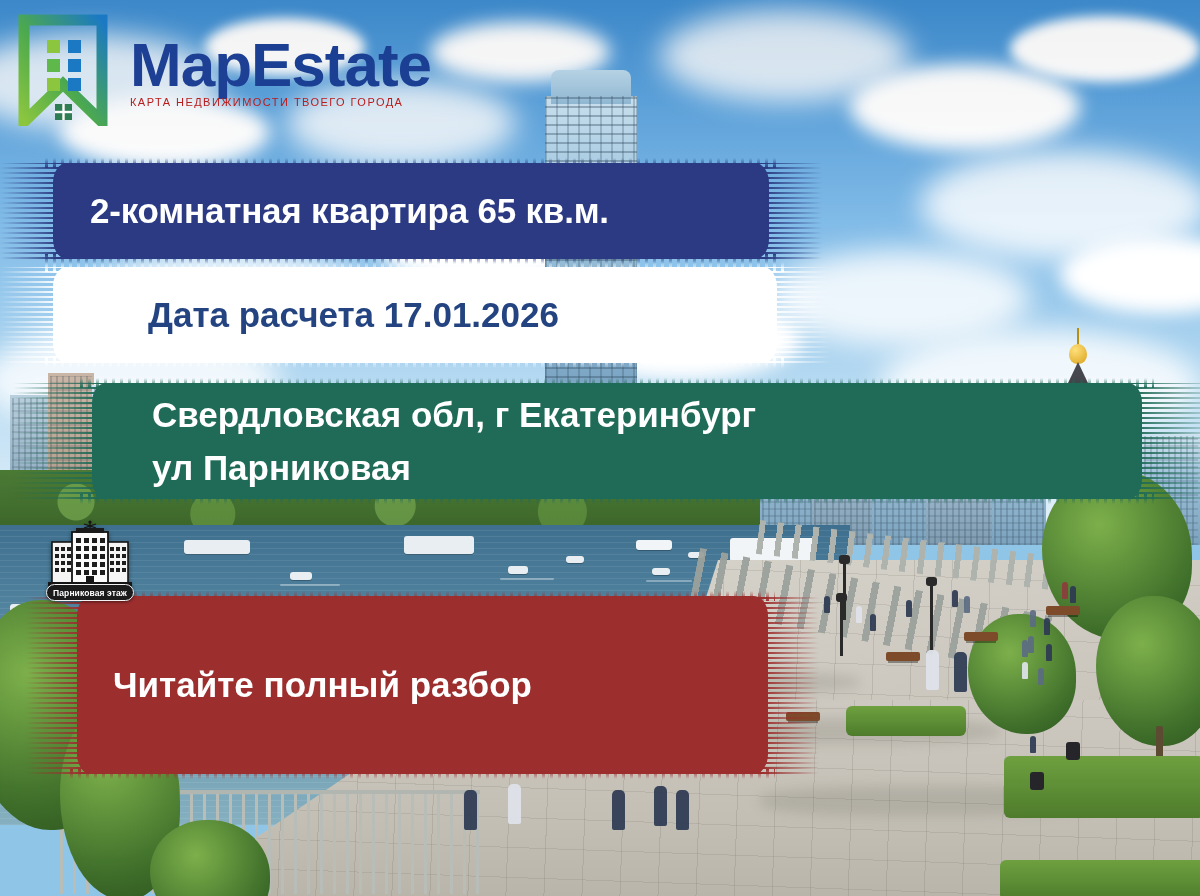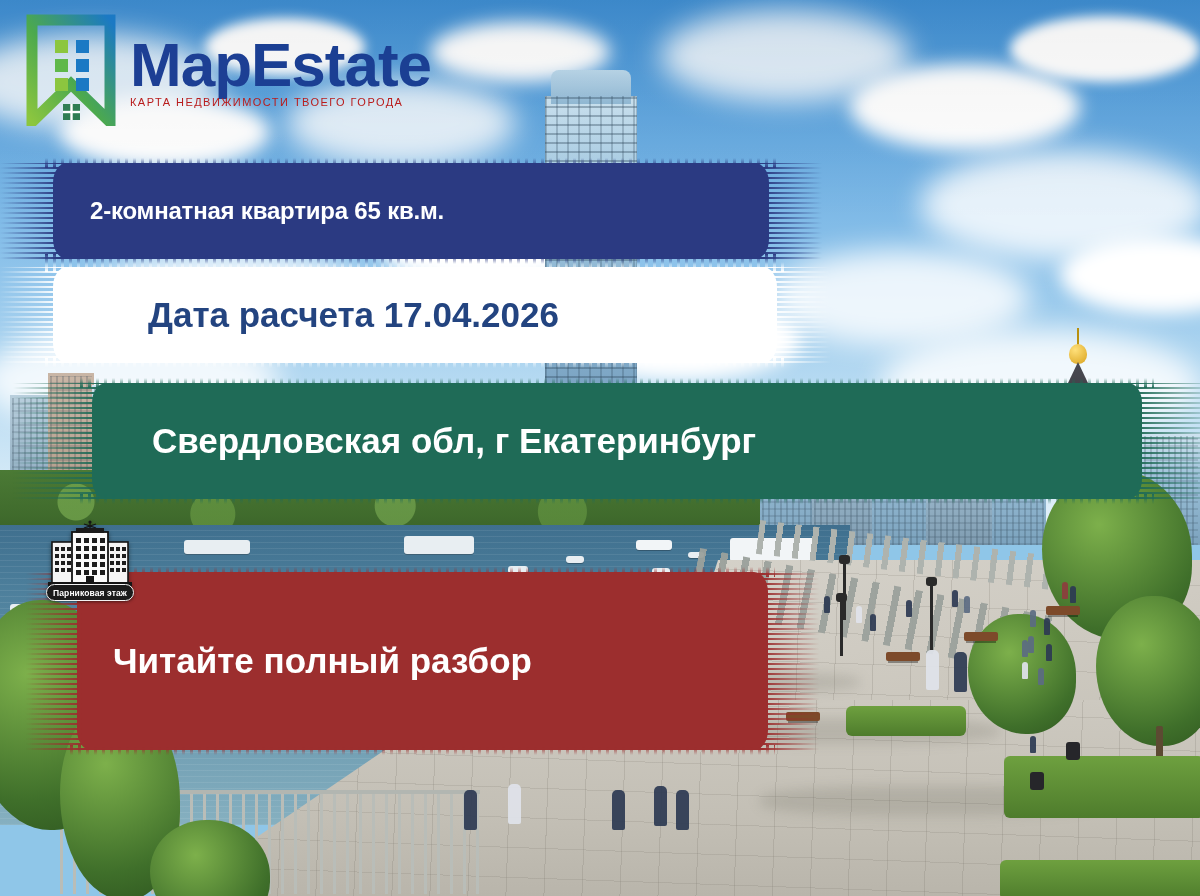--- a/index.html
+++ b/index.html
@@ -135,21 +135,21 @@
   .person.w{background:#dfe3ea;}
   .person.big{width:13px;height:40px;border-radius:5px 5px 2px 2px;}
   .bench{position:absolute;width:34px;height:9px;background:#7d4a2a;border-radius:2px;box-shadow:0 4px 0 -2px rgba(0,0,0,.35);}
   .lamp{position:absolute;width:3px;background:#2a2a2a;}
   .lamp:before{content:"";position:absolute;left:-4px;top:-7px;width:11px;height:9px;background:#2a2a2a;border-radius:3px;}
   .bin{position:absolute;width:14px;height:18px;background:#26262a;border-radius:3px;}
 
   .photo-vignette{position:absolute;inset:0;background:linear-gradient(180deg,rgba(0,0,0,.05),rgba(0,0,0,0) 25%);}
 
   
-  .logo{position:absolute;left:26px;top:14px;display:flex;align-items:center;gap:14px;justify-content:flex-end;}
+  .logo{position:absolute;left:18px;top:14px;display:flex;align-items:center;gap:22px;justify-content:flex-end;}
   .logo-mark{width:90px;height:112px;flex:0 0 auto;}
   .logo-words{display:flex;flex-direction:column;gap:2px;padding-top:4px;}
   .logo-title{
     font-size:62px;line-height:0.95;font-weight:700;letter-spacing:-1px;
     color:#1d3f94;white-space:nowrap;
   }
   .logo-title .e{color:#1b3f93;}
   .logo-tagline{
     font-size:11px;letter-spacing:1.45px;font-weight:500;color:#b91c1c;white-space:nowrap;
   }
@@ -170,29 +170,29 @@
   .brush .rights{right:-4%;-webkit-mask-image:linear-gradient(270deg,transparent 0%,#000 85%);mask-image:linear-gradient(270deg,transparent 0%,#000 85%);}
   .brush .tops,.brush .bots{
     position:absolute;left:2%;right:2%;height:10px;
     background-image:repeating-linear-gradient(90deg,currentColor 0 3px,rgba(0,0,0,0) 3px 8px);
   }
   .brush .tops{top:-5px;-webkit-mask-image:linear-gradient(180deg,transparent,#000);mask-image:linear-gradient(180deg,transparent,#000);}
   .brush .bots{bottom:-5px;-webkit-mask-image:linear-gradient(0deg,transparent,#000);mask-image:linear-gradient(0deg,transparent,#000);}
   .banner .txt{position:relative;z-index:2;}
 
   #banner-type{left:30px;top:163px;width:762px;height:96px;}
-  #banner-type .txt{padding-left:60px;color:#ffffff;font-size:24px;font-weight:700;letter-spacing:-.2px;}
+  #banner-type .txt{padding-left:60px;color:#ffffff;font-size:35px;font-weight:700;letter-spacing:-.2px;}
 
   #banner-date{left:30px;top:267px;width:770px;height:96px;}
   #banner-date .txt{padding-left:118px;color:#234480;font-size:35px;font-weight:700;}
 
   #banner-address{left:58px;top:383px;width:1118px;height:116px;}
   #banner-address .txt{padding-left:94px;color:#ffffff;font-size:35px;font-weight:700;line-height:1.52;}
 
-  #banner-cta{left:55px;top:572px;width:735px;height:178px;}
+  #banner-cta{left:55px;top:596px;width:735px;height:178px;}
   #banner-cta .txt{padding-left:58px;padding-right:24px;color:#ffffff;font-size:35px;font-weight:700;line-height:1.56;}
 
   
   .pin{position:absolute;left:46px;top:520px;width:90px;height:88px;z-index:4;}
   .pin svg{display:block;filter:drop-shadow(0 2px 2px rgba(0,0,0,.45));}
   .pin-badge{
     position:absolute;left:0;top:64px;width:88px;height:17px;border-radius:9px;
     background:#1b1b1b;border:1.5px solid #f2f2f2;
     display:flex;align-items:center;justify-content:center;
     color:#ffffff;font-size:8.5px;font-weight:700;letter-spacing:.1px;white-space:nowrap;
@@ -376,33 +376,34 @@
   </div>
 
   <div class="banner" id="banner-date">
     <div class="brush" style="color:#ffffff;">
       <div class="core" style="background:#ffffff;"></div>
       <div class="lefts"></div>
         <div class="rights"></div>
       <div class="tops"></div>
         <div class="bots"></div>
     </div>
-    <div class="txt">Дата расчета 17.04.2026</div>
+    <div class="txt">Дата расчета 17.01.2026</div>
   </div>
 
   <div class="banner" id="banner-address">
     <div class="brush" style="color:#1f6b57;">
       <div class="core" style="background:#1f6b57;"></div>
       <div class="lefts"></div>
         <div class="rights"></div>
       <div class="tops"></div>
         <div class="bots"></div>
     </div>
     <div class="txt">
       <div>Свердловская обл, г Екатеринбург</div>
+      <div>ул Парниковая</div>
     </div>
   </div>
 
   <div class="pin">
     <svg viewBox="0 0 88 68" width="88" height="68" aria-hidden="true">
 
       <g stroke="#141414" stroke-width="1.3" fill="none">
         <line x1="44" y1="2" x2="44" y2="12"></line>
         <line x1="38" y1="4" x2="50" y2="8"></line>
         <line x1="50" y1="4" x2="38" y2="8"></line>

